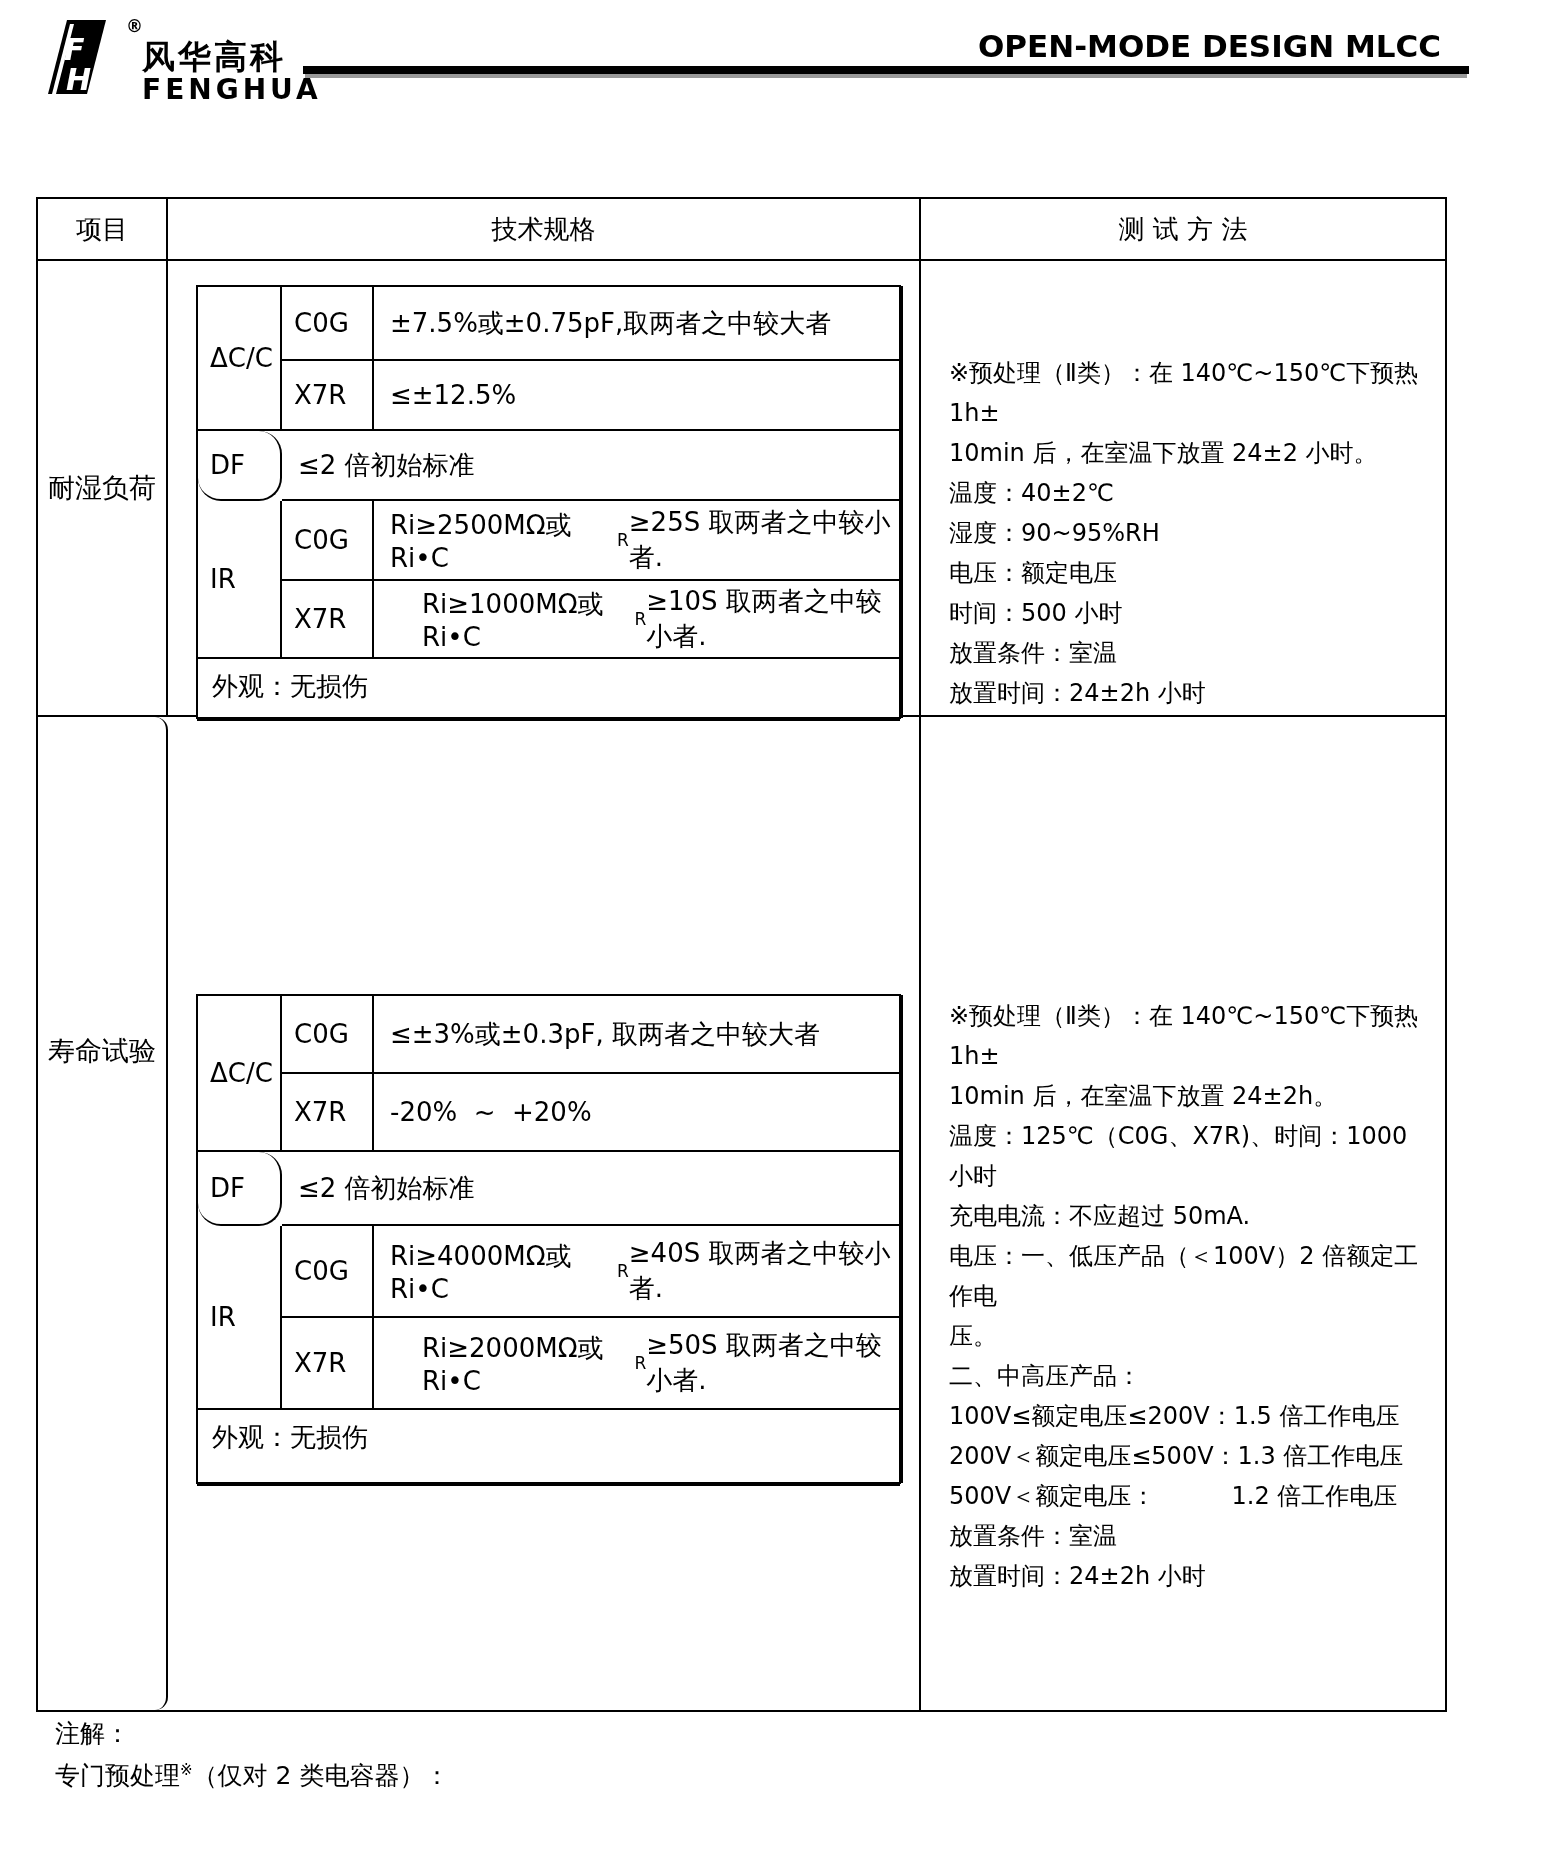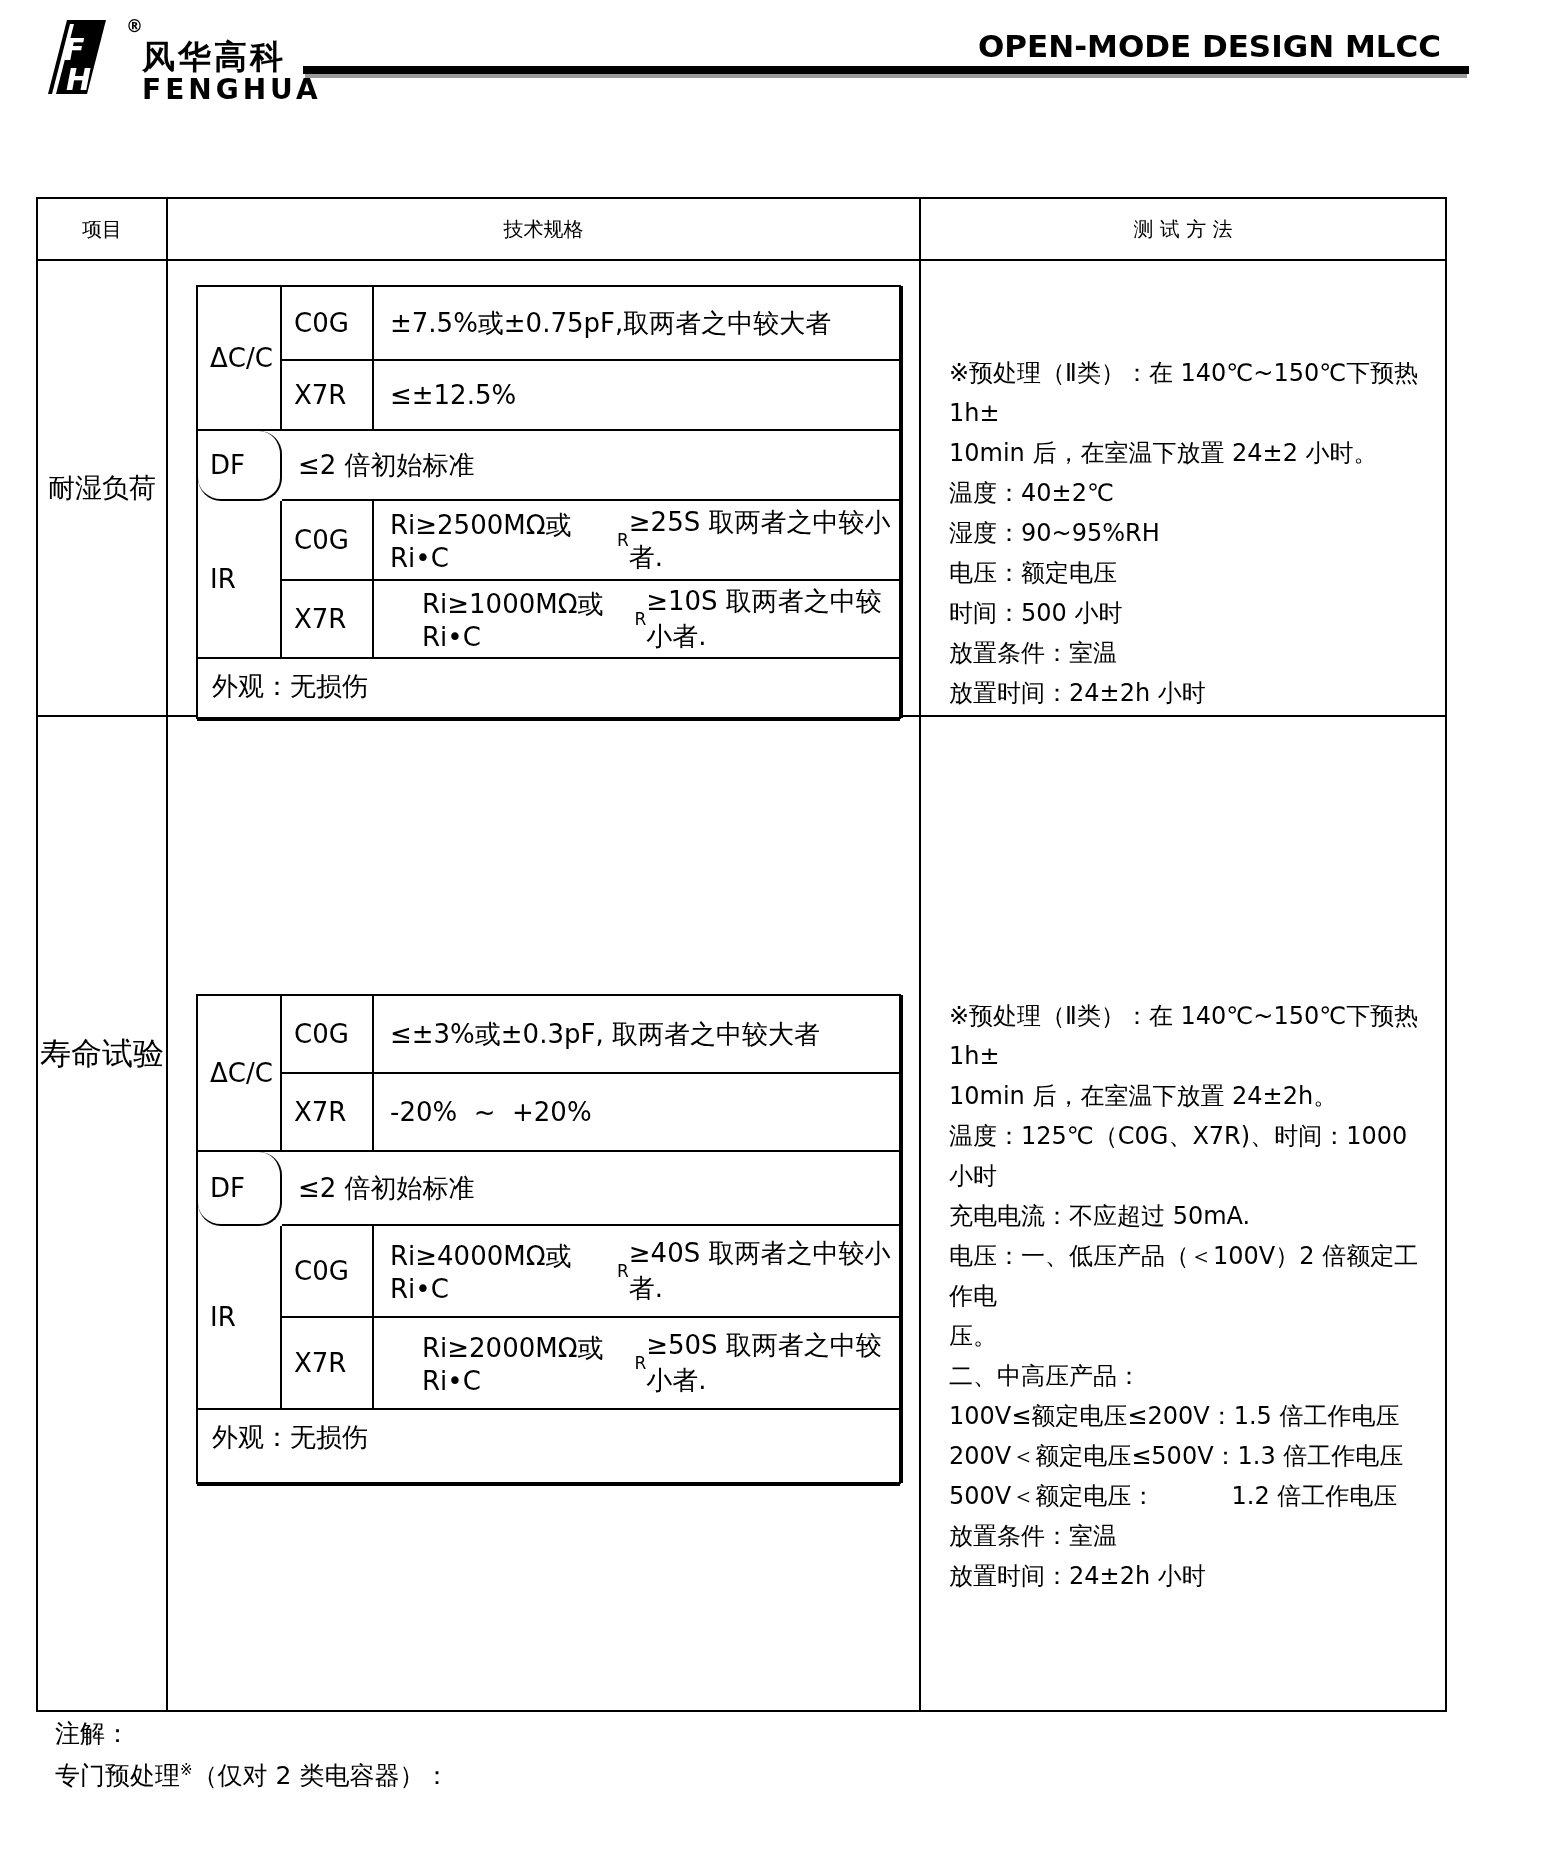--- a/index.html
+++ b/index.html
@@ -26,23 +26,23 @@
   .outer-table {
     position:absolute; left:36px; top:197px; width:1411px; height:1515px;
     border:2px solid #000;
     display:grid;
     grid-template-columns:130px 753px 1fr;
     grid-template-rows:62px 456px 1fr;
   }
   .cell { position:relative; }
   .b-r { border-right:2px solid #000; }
   .b-b { border-bottom:2px solid #000; }
-  .hd { display:flex; align-items:center; justify-content:center; font-size:20px;text-align:right; }
+  .hd { display:flex; align-items:center; justify-content:center; font-size:26px;text-align:right; }
   .item-cell-1 { display:flex; align-items:center; justify-content:center; font-size:27px; }
-  .item-cell-2 { display:flex; justify-content:center; align-items:flex-start; padding-top:316px; font-size:31px; }
+  .item-cell-2 { display:flex; justify-content:center; align-items:flex-start; padding-top:316px; font-size:27px;border-radius:13px; }
 
   
   .spec-table {
     display:grid; width:705px; border:2px solid #000; background:#fff;
     grid-template-columns:84px 92px 1fr; font-size:26px;
     box-shadow:0 3px 0 -1px #000, 3px 0 0 -1px #000;
   }
   .t1 { margin:24px 0 0 28px; grid-template-rows:74px 70px 70px 80px 78px 58px; }
   .t2 { margin:277px 0 0 28px; grid-template-rows:78px 78px 74px 92px 92px 72px; }
   .st-cell { display:flex; align-items:center; white-space:pre-wrap; }

